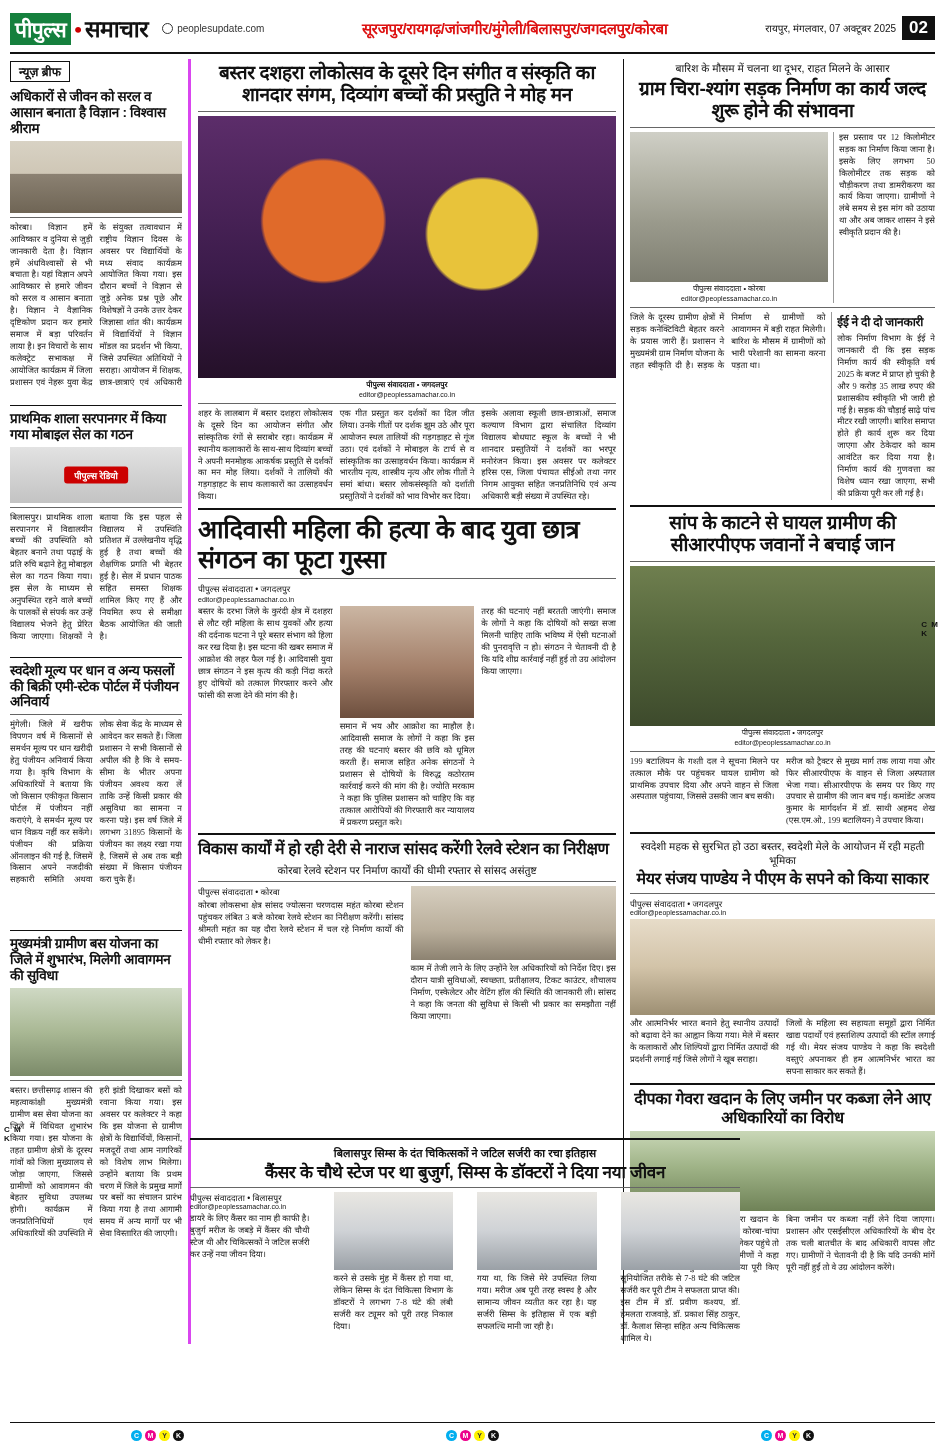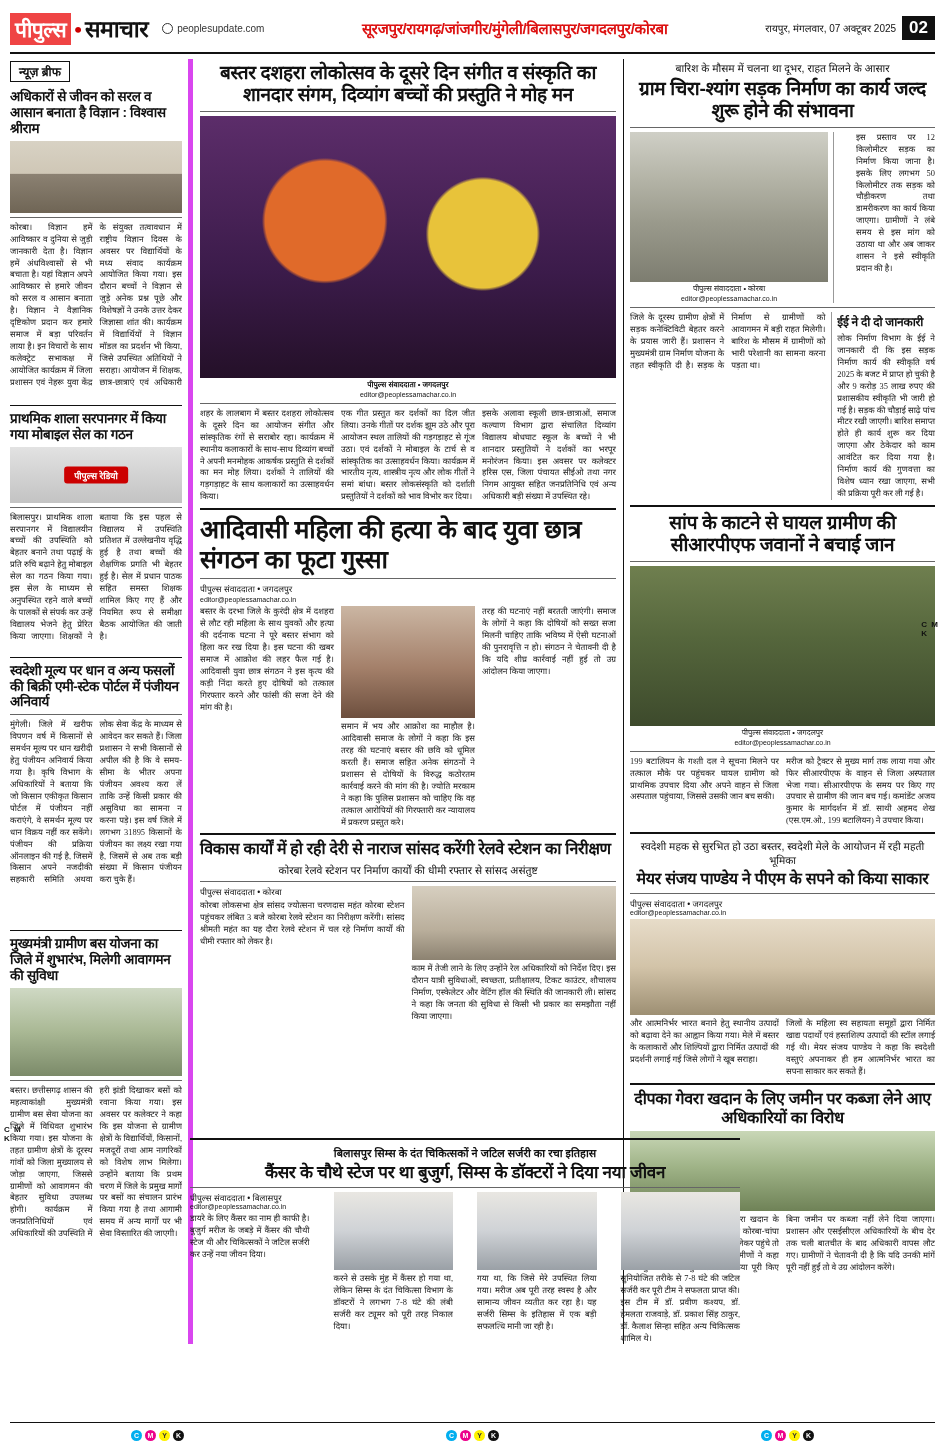--- a/index.html
+++ b/index.html
@@ -11,21 +11,21 @@
     color: #111;
     position: relative;
     overflow: hidden;
   }
   .page { position: relative; width: 945px; height: 1445px; padding: 8px 10px; }
 
   
   .masthead { display:flex; align-items:center; border-bottom:2px solid #111; padding-bottom:4px; height:46px; }
   .logo-block { display:flex; align-items:baseline; gap:3px; }
   .logo-peoples {
-    background:#ef4444; color:#fff; font-family:"Liberation Sans", sans-serif;
+    background:#15803d; color:#fff; font-family:"Liberation Sans", sans-serif;
     font-weight:bold; font-size:21px; padding:2px 5px; letter-spacing:-0.5px;
   }
   .logo-dot { color:#c00; font-size:22px; font-weight:bold; }
   .logo-samachar { font-family:"Liberation Sans", sans-serif; font-weight:bold; font-size:23px; letter-spacing:-0.5px; }
   .site-url { font-family:"Liberation Sans", sans-serif; font-size:10px; color:#333; margin-left:14px; display:flex; align-items:center; gap:4px;}
   .globe { width:11px; height:11px; border:1.2px solid #333; border-radius:50%; display:inline-block; }
   .edition-bar { flex:1; text-align:center; font-family:Liberation Sans, sans-serif; font-size:15px; font-weight:bold; letter-spacing:-0.3px;}
   .edition-bar .red { color:#d11; }
   .date-line { font-size:10px; font-family:"Liberation Sans", sans-serif; margin-right:6px; white-space:nowrap; }
   .page-num { background:#111; color:#fff; font-family:"Liberation Sans", sans-serif; font-weight:bold; font-size:17px; padding:2px 7px; }
@@ -148,21 +148,21 @@
 
       <div class="divider-h"></div>
 
       
       <h1 class="hl hl-sm">मुख्यमंत्री ग्रामीण बस योजना का जिले में शुभारंभ, मिलेगी आवागमन की सुविधा</h1>
       <div class="photo ph-cm" style="height:88px;"></div>
       <div class="divider-thin"></div>
       <div class="body-text cols2" style="height:208px; overflow:hidden;">बस्तर। छत्तीसगढ़ शासन की महत्वाकांक्षी मुख्यमंत्री ग्रामीण बस सेवा योजना का जिले में विधिवत शुभारंभ किया गया। इस योजना के तहत ग्रामीण क्षेत्रों के दूरस्थ गांवों को जिला मुख्यालय से जोड़ा जाएगा, जिससे ग्रामीणों को आवागमन की बेहतर सुविधा उपलब्ध होगी। कार्यक्रम में जनप्रतिनिधियों एवं अधिकारियों की उपस्थिति में हरी झंडी दिखाकर बसों को रवाना किया गया। इस अवसर पर कलेक्टर ने कहा कि इस योजना से ग्रामीण क्षेत्रों के विद्यार्थियों, किसानों, मजदूरों तथा आम नागरिकों को विशेष लाभ मिलेगा। उन्होंने बताया कि प्रथम चरण में जिले के प्रमुख मार्गों पर बसों का संचालन प्रारंभ किया गया है तथा आगामी समय में अन्य मार्गों पर भी सेवा विस्तारित की जाएगी।</div>
     </div>
 
-    <div class="col-mid" style="border-left:5px solid #d946ef; border-right:1px solid #111; padding:0 7px;">
+    <div class="col-mid" style="border-left:3px solid #d946ef; border-right:1px solid #111; padding:0 7px;">
 
       <h1 class="hl hl-lg">बस्तर दशहरा लोकोत्सव के दूसरे दिन संगीत व संस्कृति का शानदार संगम, दिव्यांग बच्चों की प्रस्तुति ने मोह मन</h1>
       <div class="divider-thin"></div>
 
       <div class="photo ph-dance" style="height:262px;"></div>
       <div class="cap">
         <span class="byline-bold">पीपुल्स संवाददाता • जगदलपुर</span>
       </div>
       <div class="cap" style="font-size:7px;">editor@peoplessamachar.co.in</div>
       <div class="divider-thin"></div>
@@ -214,21 +214,21 @@
       <div class="kicker">बारिश के मौसम में चलना था दूभर, राहत मिलने के आसार</div>
       <h1 class="hl hl-lg">ग्राम चिरा-श्यांग सड़क निर्माण का कार्य जल्द शुरू होने की संभावना</h1>
       <div class="divider-thin"></div>
 
       <div style="display:flex; gap:5px;">
         <div style="width:198px;">
           <div class="photo ph-road" style="height:150px;"></div>
           <div class="cap">पीपुल्स संवाददाता • कोरबा</div>
           <div class="cap" style="font-size:7px;">editor@peoplessamachar.co.in</div>
         </div>
-        <div class="body-text" style="flex:1; border-left:0.8px solid #999; padding-left:22px;">इस प्रस्ताव पर 12 किलोमीटर सड़क का निर्माण किया जाना है। इसके लिए लगभग 50 किलोमीटर तक सड़क को चौड़ीकरण तथा डामरीकरण का कार्य किया जाएगा। ग्रामीणों ने लंबे समय से इस मांग को उठाया था और अब जाकर शासन ने इसे स्वीकृति प्रदान की है।</div>
+        <div class="body-text" style="flex:1; border-left:0.8px solid #999; padding-left:5px;">इस प्रस्ताव पर 12 किलोमीटर सड़क का निर्माण किया जाना है। इसके लिए लगभग 50 किलोमीटर तक सड़क को चौड़ीकरण तथा डामरीकरण का कार्य किया जाएगा। ग्रामीणों ने लंबे समय से इस मांग को उठाया था और अब जाकर शासन ने इसे स्वीकृति प्रदान की है।</div>
       </div>
 
       <div class="divider-thin"></div>
       <div style="display:flex; gap:6px;">
         <div class="body-text cols2" style="flex:2;" style2="">जिले के दूरस्थ ग्रामीण क्षेत्रों में सड़क कनेक्टिविटी बेहतर करने के प्रयास जारी हैं। प्रशासन ने मुख्यमंत्री ग्राम निर्माण योजना के तहत स्वीकृति दी है। सड़क के निर्माण से ग्रामीणों को आवागमन में बड़ी राहत मिलेगी। बारिश के मौसम में ग्रामीणों को भारी परेशानी का सामना करना पड़ता था।</div>
         <div style="flex:1; border-left:0.8px solid #999; padding-left:5px;">
           <h1 class="hl hl-sm" style="text-align:left; font-size:12px;">ईई ने दी दो जानकारी</h1>
           <div class="body-text">लोक निर्माण विभाग के ईई ने जानकारी दी कि इस सड़क निर्माण कार्य की स्वीकृति वर्ष 2025 के बजट में प्राप्त हो चुकी है और 9 करोड़ 35 लाख रुपए की प्रशासकीय स्वीकृति भी जारी हो गई है। सड़क की चौड़ाई साढ़े पांच मीटर रखी जाएगी। बारिश समाप्त होते ही कार्य शुरू कर दिया जाएगा और ठेकेदार को काम आवंटित कर दिया गया है। निर्माण कार्य की गुणवत्ता का विशेष ध्यान रखा जाएगा, सभी की प्रक्रिया पूरी कर ली गई है।</div>
         </div>
       </div>

